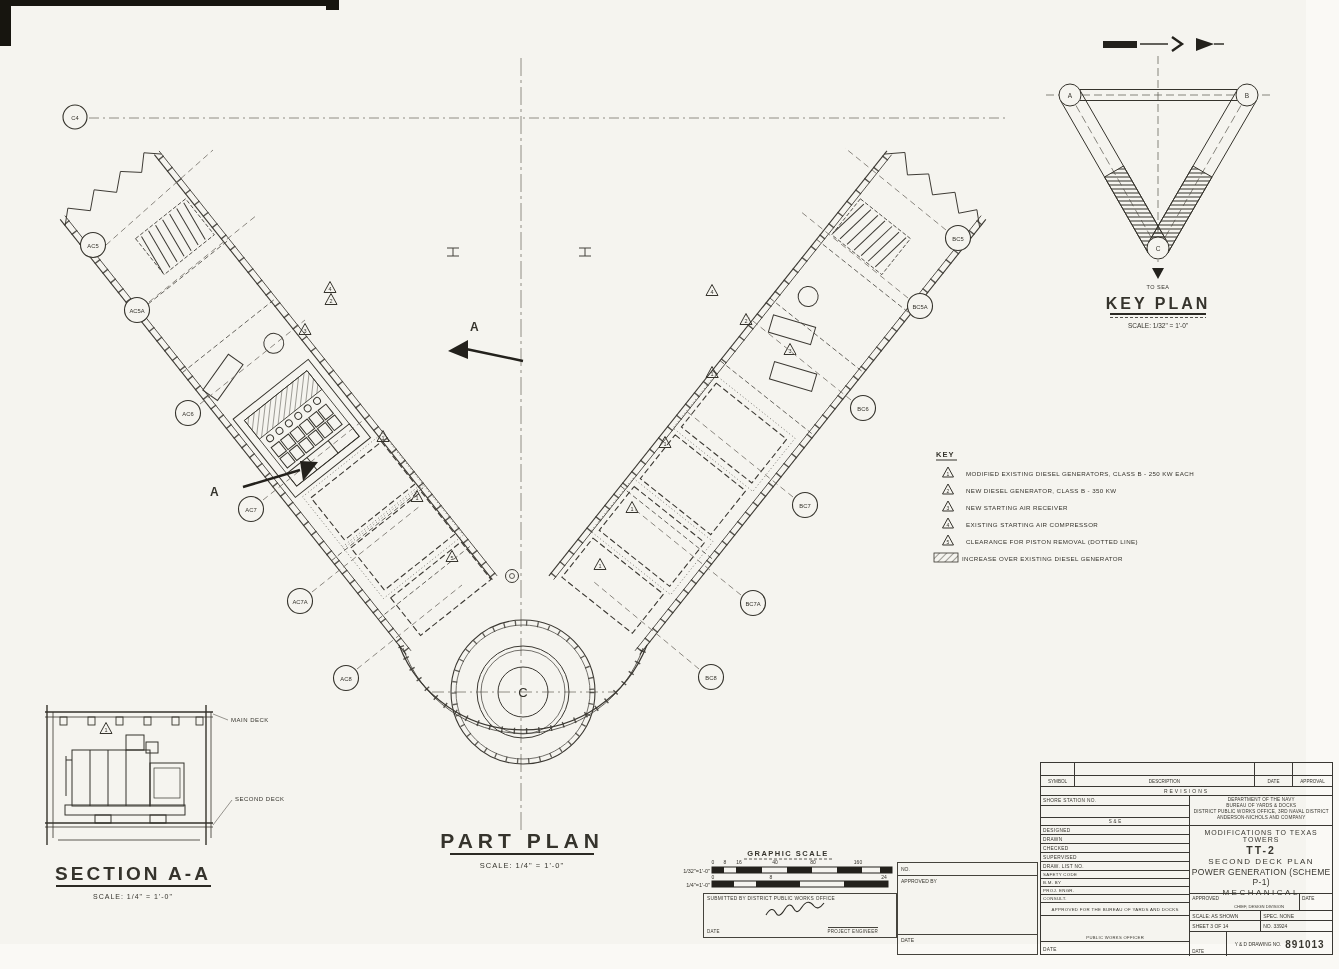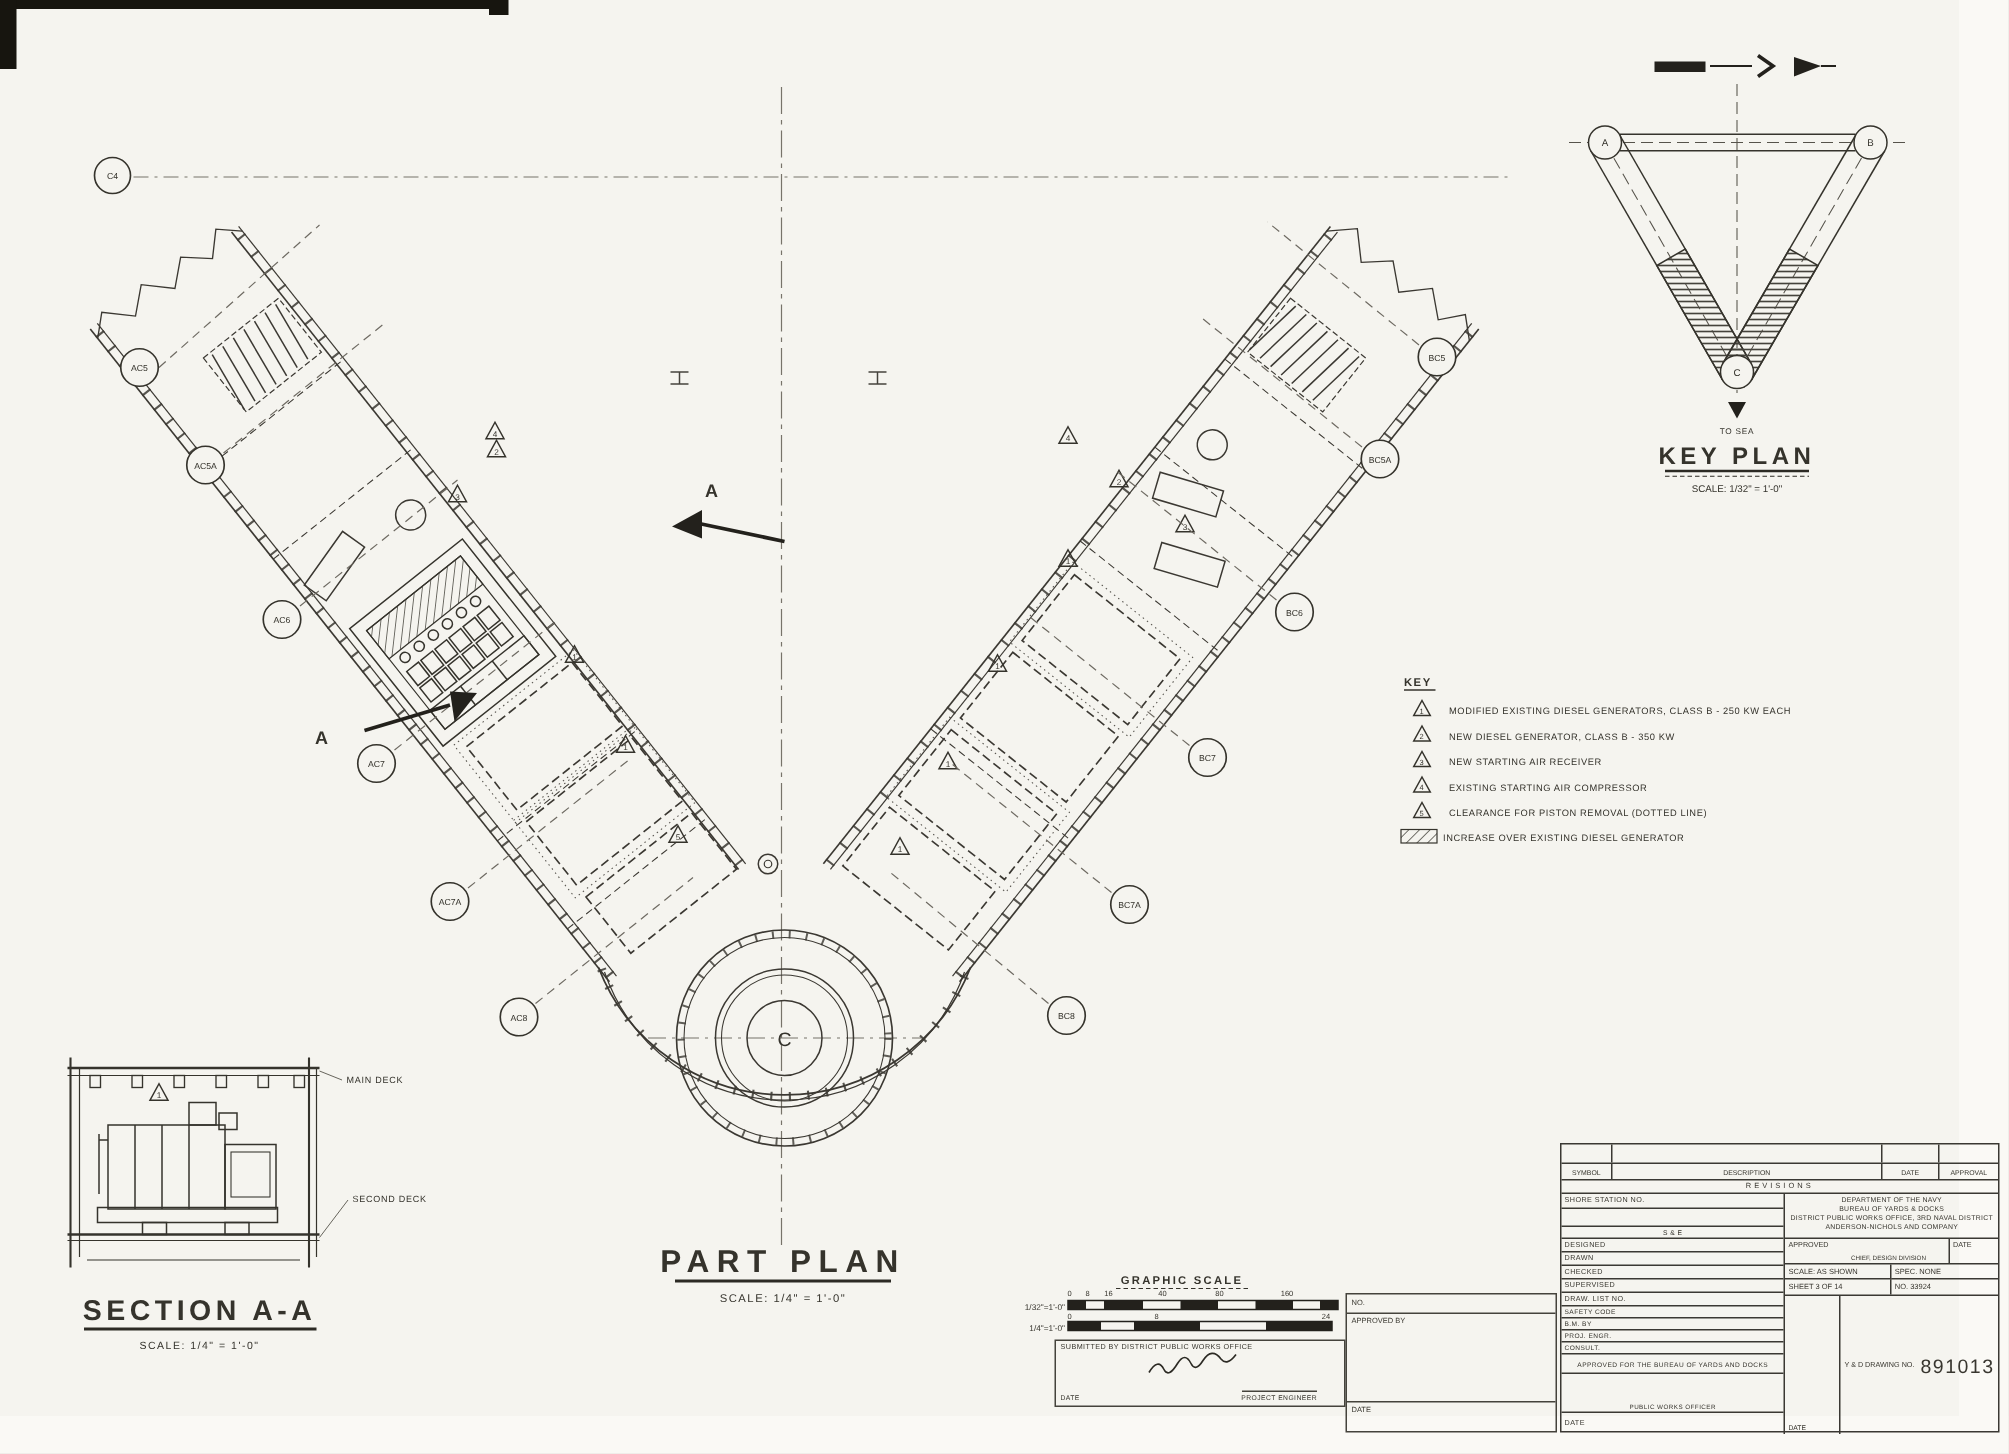--- a/index.html
+++ b/index.html
@@ -541,35 +541,42 @@
       <div class="lrow center" style="height:26px;font-size:4.2px;align-items:flex-end;justify-content:center;padding-bottom:1px">PUBLIC WORKS OFFICER</div>
       <div class="lrow" style="height:14px;border-bottom:none">DATE</div>
     </div>
     <div class="tb-right">
       <div class="agency">
         <div>DEPARTMENT OF THE NAVY</div>
         <div>BUREAU OF YARDS &amp; DOCKS</div>
         <div>DISTRICT PUBLIC WORKS OFFICE, 3RD NAVAL DISTRICT</div>
         <div>ANDERSON-NICHOLS AND COMPANY</div>
       </div>
+      <div class="proj">
+        <div class="l1">MODIFICATIONS TO TEXAS TOWERS</div>
+        <div class="l2">TT-2</div>
+        <div class="l3">SECOND DECK PLAN</div>
+        <div class="l4">POWER GENERATION (SCHEME P-1)</div>
+        <div class="l5">MECHANICAL</div>
+      </div>
       <div style="height:16px;border-bottom:1px solid #3a3833;display:flex;font-size:4.8px">
         <div style="flex:1;padding:2px 0 0 2px">APPROVED</div>
         <div style="width:80px;text-align:center;align-self:flex-end;font-size:4.2px;padding-bottom:1px">CHIEF, DESIGN DIVISION</div>
         <div style="width:30px;border-left:1px solid #3a3833;padding:2px 0 0 2px">DATE</div>
       </div>
       <div class="sgrid">
         <div>SCALE: AS SHOWN</div>
         <div>SPEC. NONE</div>
         <div>SHEET 3 OF 14</div>
         <div>NO. 33924</div>
       </div>
       <div class="botrow">
         <div style="width:34px;border-right:1px solid #3a3833;font-size:4.5px;display:flex;align-items:flex-end;padding:0 0 2px 2px">DATE</div>
         <div style="flex:1;display:flex;align-items:center;justify-content:center;gap:4px">
           <span style="font-size:4.8px">Y &amp; D DRAWING NO.</span>
-          <span style="font-size:13px;font-weight:normal;letter-spacing:1px">891013</span>
+          <span style="font-size:10px;font-weight:bold;letter-spacing:1px">891013</span>
         </div>
       </div>
     </div>
   </div>
 </div>
 
 </div>
 
 </body></html>

